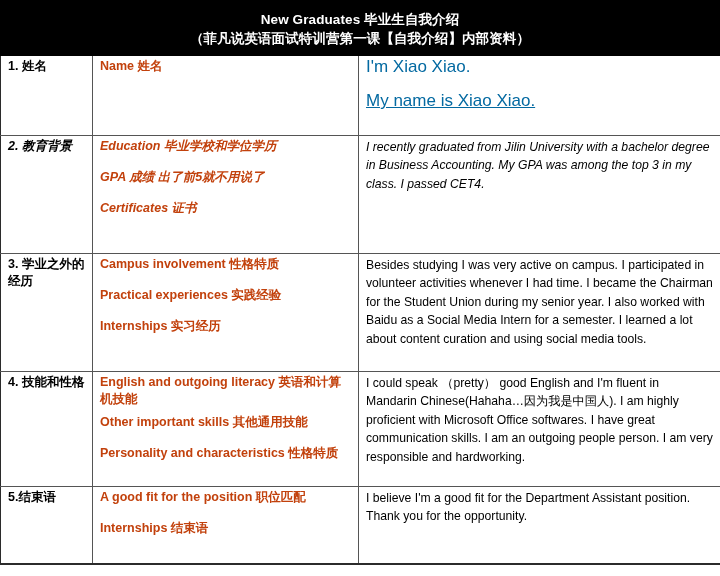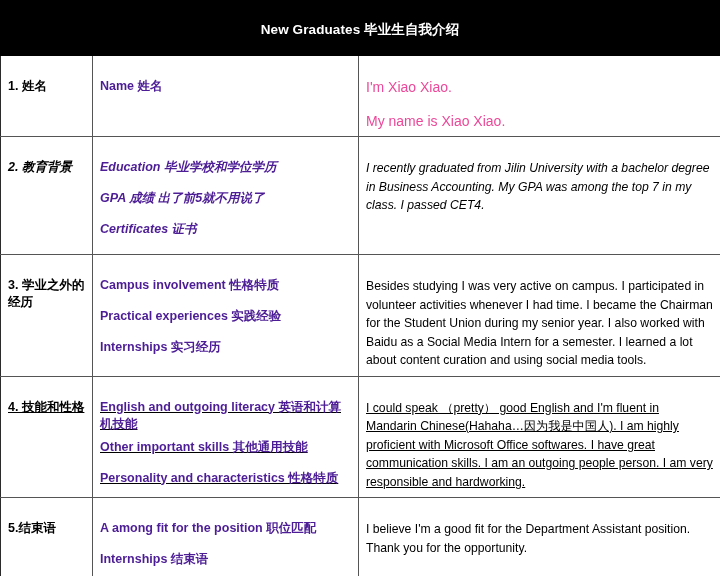--- a/index.html
+++ b/index.html
@@ -53,77 +53,78 @@
     table-layout: fixed;
     width: 720px;
     border-left: 1px solid #2b2b2b;
     border-right: 1px solid #2b2b2b;
     border-bottom: 2px solid #2b2b2b;
   }
   table.sheet td {
     border-right: 1px solid #555555;
     border-bottom: 1px solid #555555;
     vertical-align: top;
-    padding: 22px 7px 6px 7px;
+    padding: 2px 7px 6px 7px;
     background: #ffffff;
   }
   table.sheet td:last-child { border-right: none; }
   table.sheet tr:last-child td { border-bottom: none; }
 
   .col-idx   { width: 92px; }
   .col-topic { width: 266px; }
   .col-ans   { width: 362px; }
 
   .idx-text {
     font-size: 12.5px;
     font-weight: bold;
     line-height: 17px;
     color: #000000;
   }
   .topic-line {
     font-size: 12.5px;
     font-weight: bold;
     line-height: 17px;
-    color: #4c1d95;
+    color: #c2410c;
     margin: 0 0 14px 0;
   }
   .topic-line:last-child { margin-bottom: 0; }
   .topic-line.tight { margin-bottom: 6px; }
 
   .ans-line {
-    font-size: 14px;
+    font-size: 17px;
     font-weight: normal;
     line-height: 18px;
-    color: #ec4899;
+    color: #0369a1;
     margin: 0 0 16px 0;
   }
-  .ans-line:last-child { margin-bottom: 0; }
+  .ans-line:last-child { margin-bottom: 0; text-decoration: underline; }
   .ans-para {
     font-size: 12.2px;
     font-weight: normal;
     line-height: 18.5px;
     color: #000000;
     margin: 0;
     text-align: left;
   }
 
   
   .r1 td { height: 79px; }
   .r2 td { height: 118px; font-style: italic; }
   .r3 td { height: 118px; }
-  .r4 td { height: 115px; text-decoration: underline; }
-  .r5 td { height: 88px; }
+  .r4 td { height: 115px; }
+  .r5 td { height: 78px; }
 </style>
 </head>
 <body>
 
 <div id="page">
 
   <div class="banner">
     <div class="banner-line1">New Graduates 毕业生自我介绍</div>
+    <div class="banner-line2">（菲凡说英语面试特训营第一课【自我介绍】内部资料）</div>
   </div>
 
   <table class="sheet">
     <colgroup>
       <col class="col-idx">
       <col class="col-topic">
       <col class="col-ans">
     </colgroup>
     <tbody>
 
@@ -143,21 +144,21 @@
       <tr class="r2">
         <td>
           <div class="idx-text">2. 教育背景</div>
         </td>
         <td>
           <div class="topic-line">Education 毕业学校和学位学历</div>
           <div class="topic-line">GPA 成绩 出了前5就不用说了</div>
           <div class="topic-line">Certificates 证书</div>
         </td>
         <td>
-          <p class="ans-para">I recently graduated from Jilin University with a bachelor degree in Business Accounting. My GPA was among the top 7 in my class. I passed CET4.</p>
+          <p class="ans-para">I recently graduated from Jilin University with a bachelor degree in Business Accounting. My GPA was among the top 3 in my class. I passed CET4.</p>
         </td>
       </tr>
 
       <tr class="r3">
         <td>
           <div class="idx-text">3. 学业之外的经历</div>
         </td>
         <td>
           <div class="topic-line">Campus involvement 性格特质</div>
           <div class="topic-line">Practical experiences 实践经验</div>
@@ -180,21 +181,21 @@
         <td>
           <p class="ans-para">I could speak （pretty） good English and I'm fluent in Mandarin Chinese(Hahaha…因为我是中国人). I am highly proficient with Microsoft Office softwares. I have great communication skills. I am an outgoing people person. I am very responsible and hardworking.</p>
         </td>
       </tr>
 
       <tr class="r5">
         <td>
           <div class="idx-text">5.结束语</div>
         </td>
         <td>
-          <div class="topic-line">A among fit for the position 职位匹配</div>
+          <div class="topic-line">A good fit for the position 职位匹配</div>
           <div class="topic-line">Internships 结束语</div>
         </td>
         <td>
           <p class="ans-para">I believe I'm a good fit for the Department Assistant position. Thank you for the opportunity.</p>
         </td>
       </tr>
 
     </tbody>
   </table>
 

